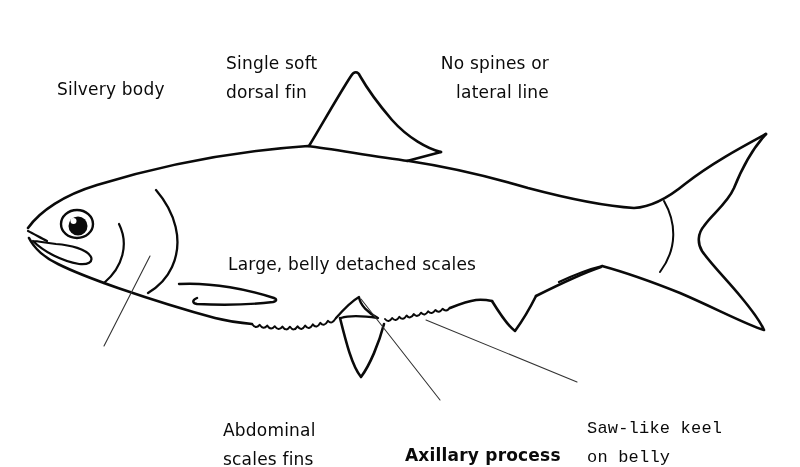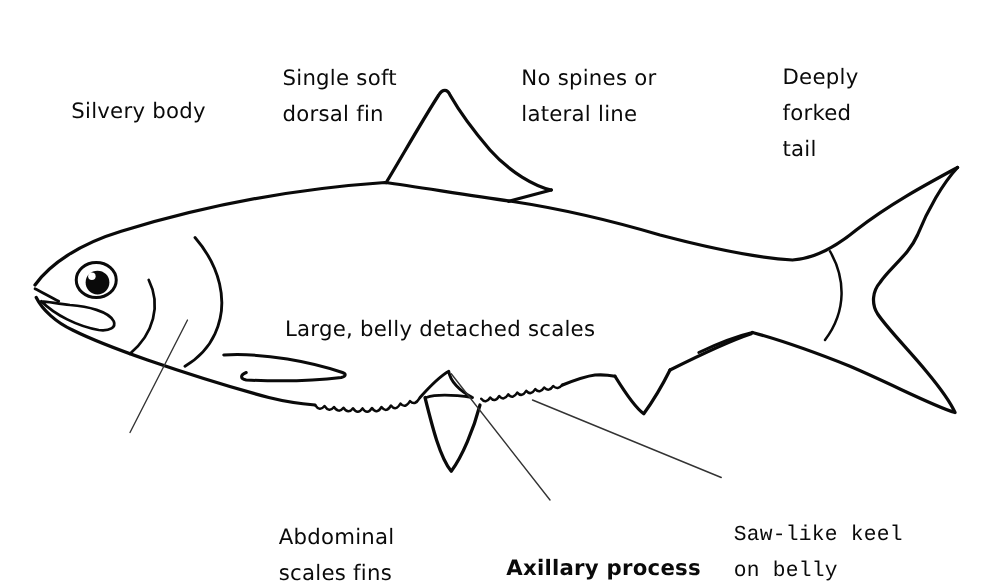--- a/index.html
+++ b/index.html
@@ -14,21 +14,21 @@
   .stage svg{position:absolute;left:0;top:0;}
   .lbl{
     position:absolute;
     font-size:17px;
     line-height:29px;
     white-space:pre-line;
     color:#0a0a0a;
     letter-spacing:0.2px;
     margin-top:36px;
   }
-  .lbl.center{text-align:left;}
+  .lbl.center{text-align:right;}
   path,ellipse,circle{vector-effect:none;}
 </style>
 </head>
 <body>
 
 <div class="stage">
 
   <svg width="800" height="467" viewBox="0 0 800 467" fill="none" stroke="#0a0a0a" stroke-width="2.6" stroke-linecap="round" stroke-linejoin="round">
 
     <path d="M 28,228 C 40,211 64,195 97,185 C 162,165 235,151 308,146
@@ -96,23 +96,20 @@
   </svg>
 
   <div class="lbl" style="left:57px;  top:39px;">Silvery body</div>
 
   <div class="lbl" style="left:226px; top:13px;">Single soft
 dorsal fin</div>
 
   <div class="lbl center" style="left:417px; top:13px; width:132px;">No spines or
 lateral line</div>
 
-  <div class="lbl center" style="left:626px; top:12px; width:92px;">Deeply
-forked
-tail</div>
 
   <div class="lbl" style="left:228px; top:214px;">Large, belly detached scales</div>
 
 
   <div class="lbl" style="left:223px; top:380px;">Abdominal
 scales fins</div>
 
   <div class="lbl" style="left:405px; top:405px;font-weight:bold;">Axillary process</div>
 
   <div class="lbl" style="left:587px; top:378px;font-family:Liberation Mono, monospace;">Saw-like keel

